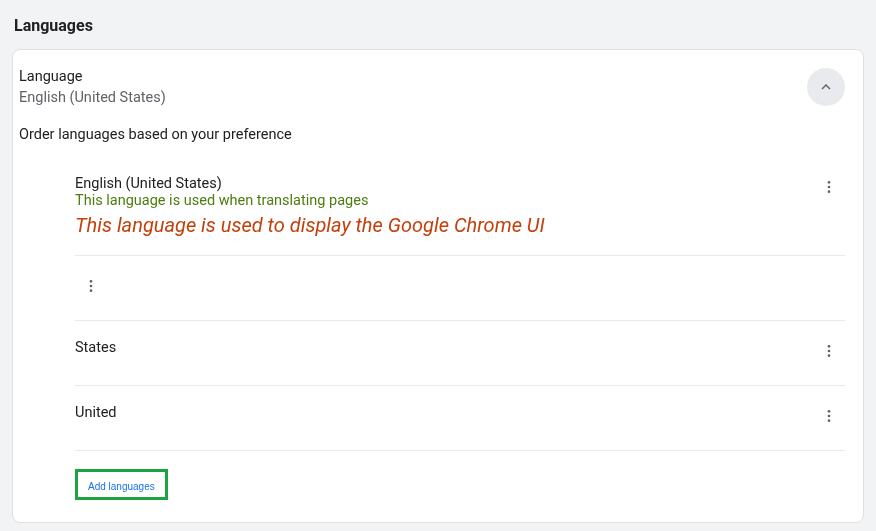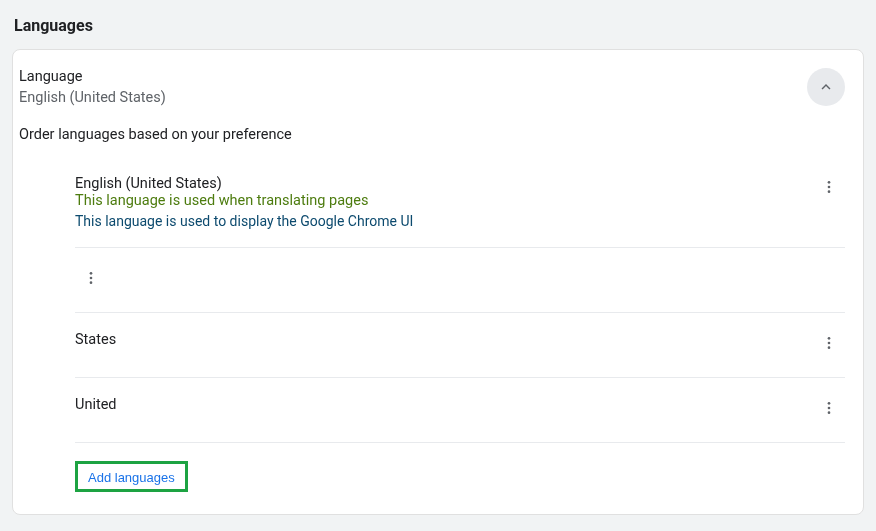--- a/index.html
+++ b/index.html
@@ -83,23 +83,24 @@
     .language-name {
       font-size: 14.5px;
       color: #202124;
       font-weight: 400;
     }
     .language-detail {
       font-size: 14.5px;
       color: #4d7c0f;
     }
     .language-ui-note {
-      font-size: 14px;
-      color: #0c4a6e;
+      font-size: 20px;
+      color: #c2410c;
       margin-top: 4px;
+      font-style: italic;
     }
     .more-btn {
       width: 32px;
       height: 32px;
       display: flex;
       align-items: center;
       justify-content: center;
       cursor: pointer;
       border: none;
       background: transparent;
@@ -113,21 +114,21 @@
     }
     .add-languages-wrap {
       margin-top: 18px;
     }
     .add-languages-highlight {
       display: inline-block;
       border: 3px solid #1da342;
       padding: 3px 10px;
     }
     .add-languages-link {
-      font-size: 13px;
+      font-size: 10px;
       color: #1a73e8;
       cursor: pointer;
       background: none;
       border: none;
       padding: 0;
     }
   </style>
 </head>
 <body>
 

